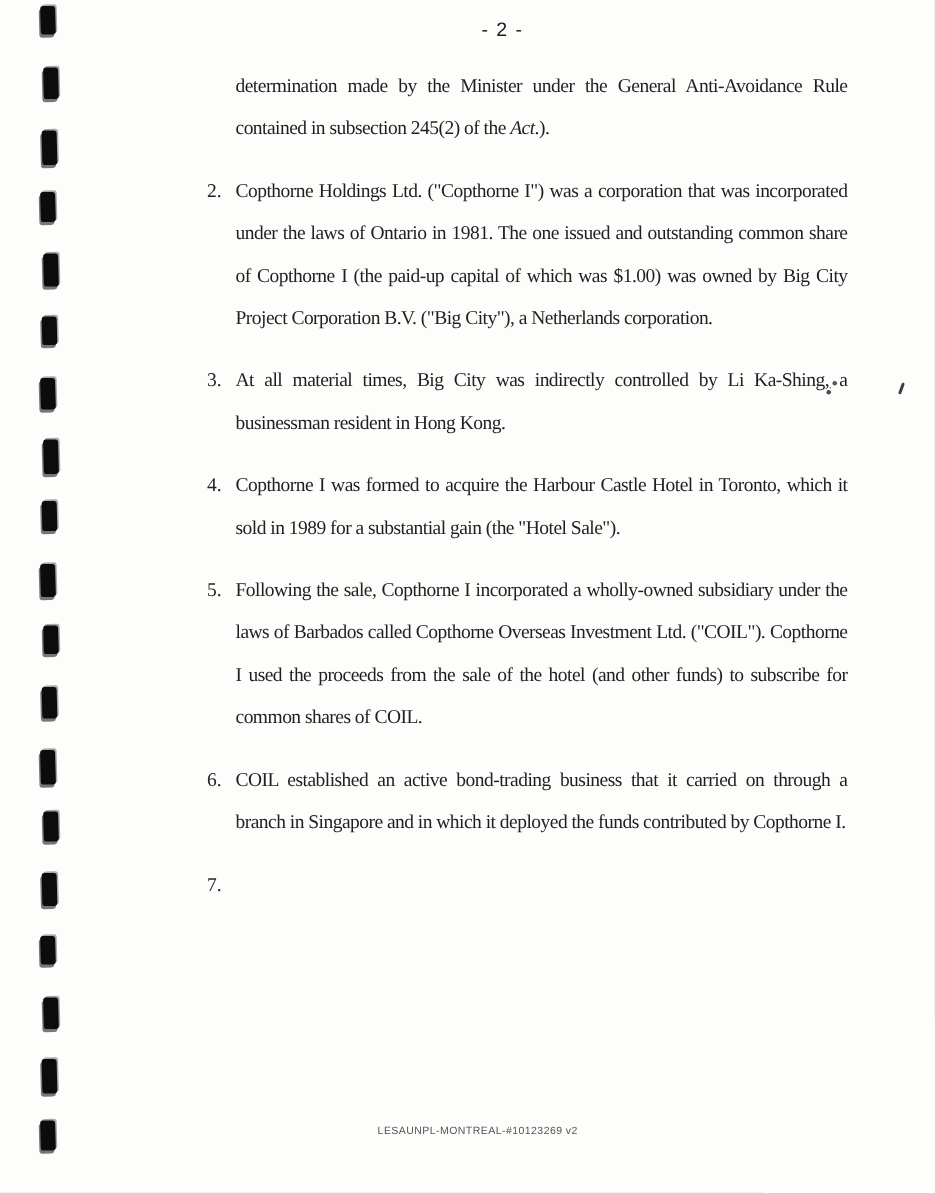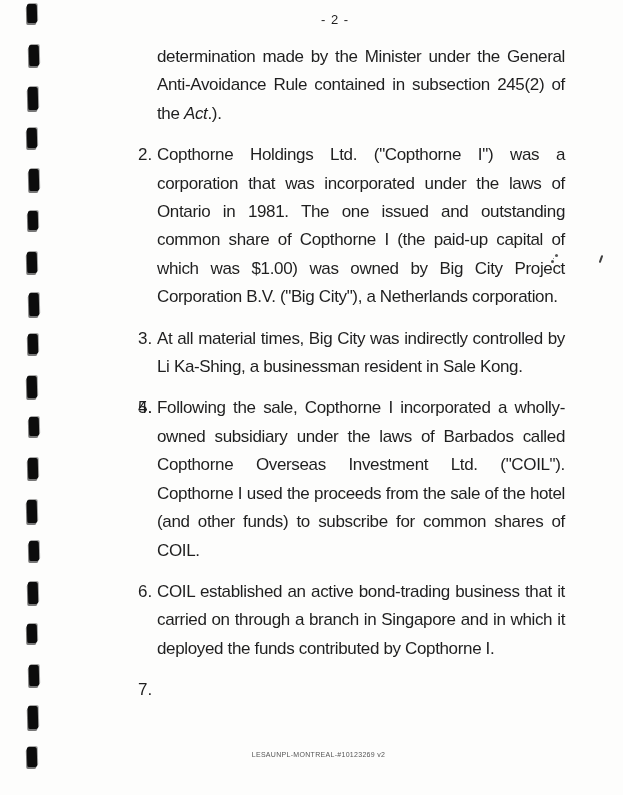--- a/index.html
+++ b/index.html
@@ -36,25 +36,26 @@
   .content {
     position: absolute;
     left: 138px;
     top: 43px;
     width: 427px;
   }
   .para {
     position: relative;
     margin: 0 0 13px 0;
     padding-left: 19px;
-    font-size: 17px;
+    font-size: 13px;
     letter-spacing: -0.35px;
     line-height: 28.4px;
     text-align: justify;
     color: #1f1f1f;
+    font-family: Liberation Serif, serif;
   }
   .num { position: absolute; left: 0; top: 0; letter-spacing: 0; }
   .para em { font-style: italic; }
   
   .scan-squiggle {
     position: absolute; left: 551px; top: 260px;
     width: 3px; height: 3px; background: #4c4c4c; border-radius: 50%;
     box-shadow: 4px -6px 0 #565656, 1px -3px 0 -1px #666;
   }
   .scan-comma {
@@ -102,25 +103,25 @@
 
   <div class="content">
 
     <div class="para"><span>determination made by the Minister under the General Anti-Avoidance Rule contained in subsection 245(2) of the </span><em>Act</em><span>.).</span></div>
 
     <div class="para">
       <span class="num">2.</span><span class="ptext">Copthorne Holdings Ltd. ("Copthorne I") was a corporation that was incorporated under the laws of Ontario in 1981. The one issued and outstanding common share of Copthorne I (the paid-up capital of which was $1.00) was owned by Big City Project Corporation B.V. ("Big City"), a Netherlands corporation.</span>
     </div>
 
     <div class="para">
-      <span class="num">3.</span><span class="ptext">At all material times, Big City was indirectly controlled by Li Ka-Shing, a businessman resident in Sale Kong.</span>
+      <span class="num">3.</span><span class="ptext">At all material times, Big City was indirectly controlled by Li Ka-Shing, a businessman resident in Hong Kong.</span>
     </div>
 
     <div class="para">
-      <span class="num">4.</span>
+      <span class="num">4.</span><span class="ptext">Copthorne I was formed to acquire the Harbour Castle Hotel in Toronto, which it sold in 1989 for a substantial gain (the "Hotel Sale").</span>
     </div>
 
     <div class="para">
       <span class="num">5.</span><span class="ptext">Following the sale, Copthorne I incorporated a wholly-owned subsidiary under the laws of Barbados called Copthorne Overseas Investment Ltd. ("COIL").  Copthorne I used the proceeds from the sale of the hotel (and other funds) to subscribe for common shares of COIL.</span>
     </div>
 
     <div class="para">
       <span class="num">6.</span><span class="ptext">COIL established an active bond-trading business that it carried on through a branch in Singapore and in which it deployed the funds contributed by Copthorne I.</span>
     </div>
 

